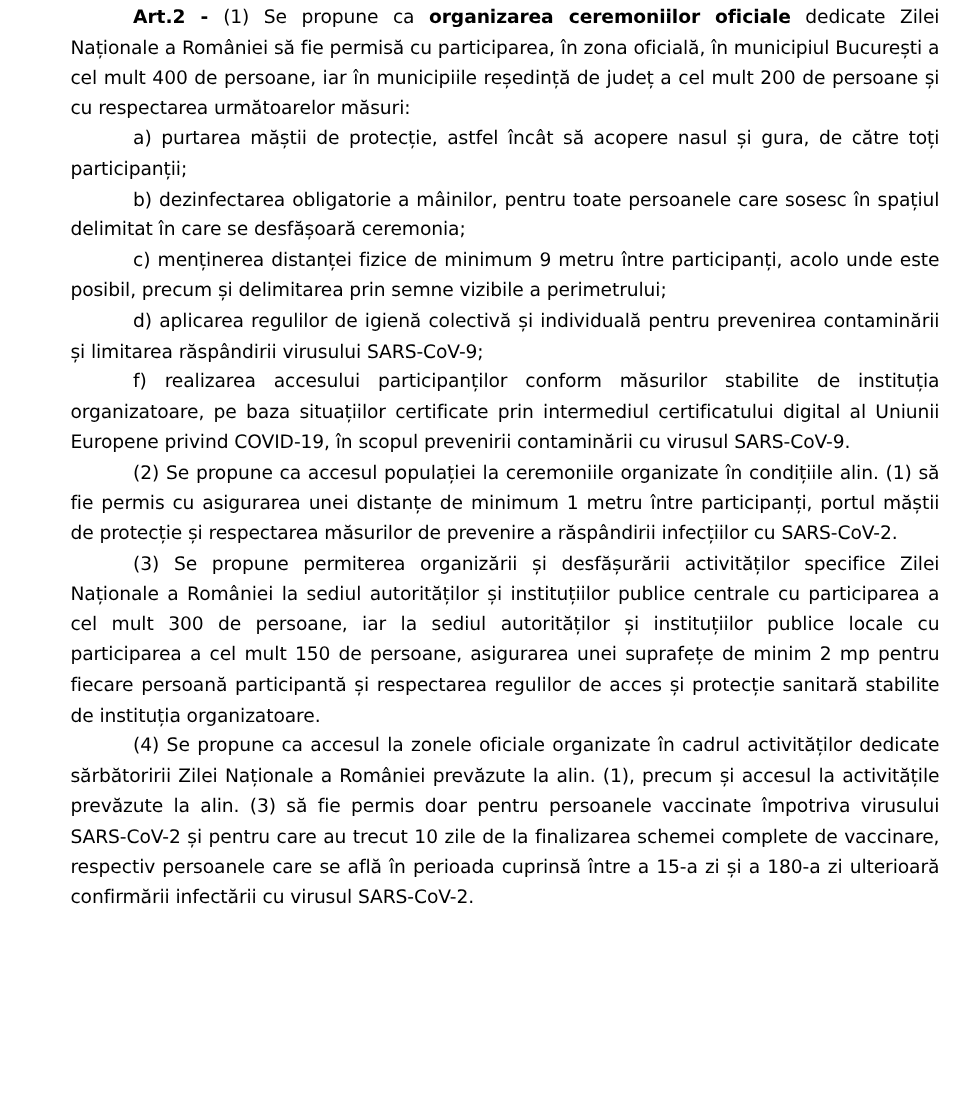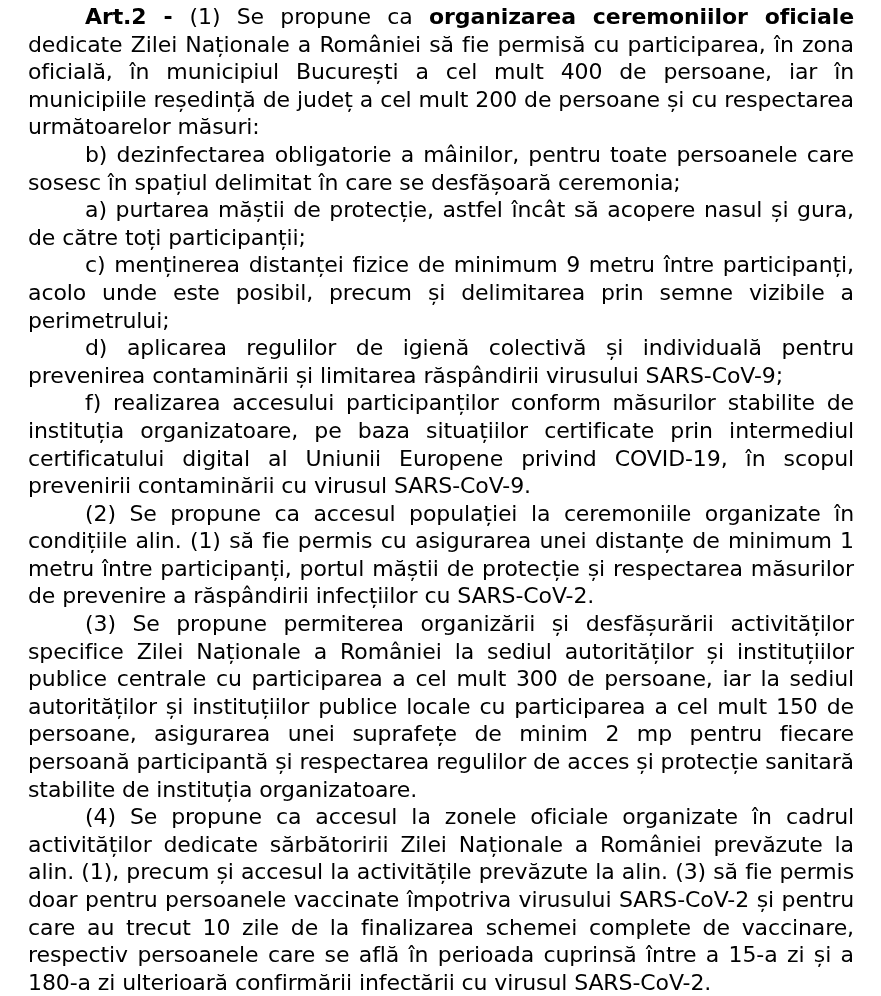--- a/index.html
+++ b/index.html
@@ -15,42 +15,43 @@
   }
   .page {
     box-sizing: border-box;
     width: 881px;
     min-height: 996px;
     background: #ffffff;
     padding: 3px 27px 6px 28px;
   }
   .doc {
     color: #000000;
-    font-size: 22px;
+    font-size: 17px;
     line-height: 27.6px;
     text-align: justify;
     letter-spacing: -0.1px;
+    margin-left: 36px;
   }
   .doc p {
     margin: 0;
     padding: 0;
     text-indent: 57px;
   }
   .doc strong {
     font-weight: bold;
   }
 </style>
 </head>
 <body>
 
 <main class="page">
   <article class="doc">
       <p><strong>Art.2 - </strong><span>(1) Se propune ca </span><strong>organizarea ceremoniilor oficiale</strong><span> dedicate Zilei Naționale a României să fie permisă cu participarea, în zona oficială, în municipiul București a cel mult 400 de persoane, iar în municipiile reședință de județ a cel mult 200 de persoane și cu respectarea următoarelor măsuri:</span></p>
+      <p><span>a) purtarea măștii de protecție, astfel încât să acopere nasul și gura, de către toți participanții;</span></p>
       <p><span>b) dezinfectarea obligatorie a mâinilor, pentru toate persoanele care sosesc în spațiul delimitat în care se desfășoară ceremonia;</span></p>
-      <p><span>a) purtarea măștii de protecție, astfel încât să acopere nasul și gura, de către toți participanții;</span></p>
       <p><span>c) menținerea distanței fizice de minimum 9 metru între participanți, acolo unde este posibil, precum și delimitarea prin semne vizibile a perimetrului;</span></p>
       <p><span>d) aplicarea regulilor de igienă colectivă și individuală pentru prevenirea contaminării și limitarea răspândirii virusului SARS-CoV-9;</span></p>
       <p><span>f) realizarea accesului participanților conform măsurilor stabilite de instituția organizatoare, pe baza situațiilor certificate prin intermediul certificatului digital al Uniunii Europene privind COVID-19, în scopul prevenirii contaminării cu virusul SARS-CoV-9.</span></p>
       <p><span>(2) Se propune ca accesul populației la ceremoniile organizate în condițiile alin. (1) să fie permis cu asigurarea unei distanțe de minimum 1 metru între participanți, portul măștii de protecție și respectarea măsurilor de prevenire a răspândirii infecțiilor cu SARS-CoV-2.</span></p>
       <p><span>(3) Se propune permiterea organizării și desfășurării activităților specifice Zilei Naționale a României la sediul autorităților și instituțiilor publice centrale cu participarea a cel mult 300 de persoane, iar la sediul autorităților și instituțiilor publice locale cu participarea a cel mult 150 de persoane, asigurarea unei suprafețe de minim 2 mp pentru fiecare persoană participantă și respectarea regulilor de acces și protecție sanitară stabilite de instituția organizatoare.</span></p>
       <p><span>(4) Se propune ca accesul la zonele oficiale organizate în cadrul activităților dedicate sărbătoririi Zilei Naționale a României prevăzute la alin. (1), precum și accesul la activitățile prevăzute la alin. (3) să fie permis doar pentru persoanele vaccinate împotriva virusului SARS-CoV-2 și pentru care au trecut 10 zile de la finalizarea schemei complete de vaccinare, respectiv persoanele care se află în perioada cuprinsă între a 15-a zi și a 180-a zi ulterioară confirmării infectării cu virusul SARS-CoV-2.</span></p>
     </article>
 </main>
 
 </body></html>

